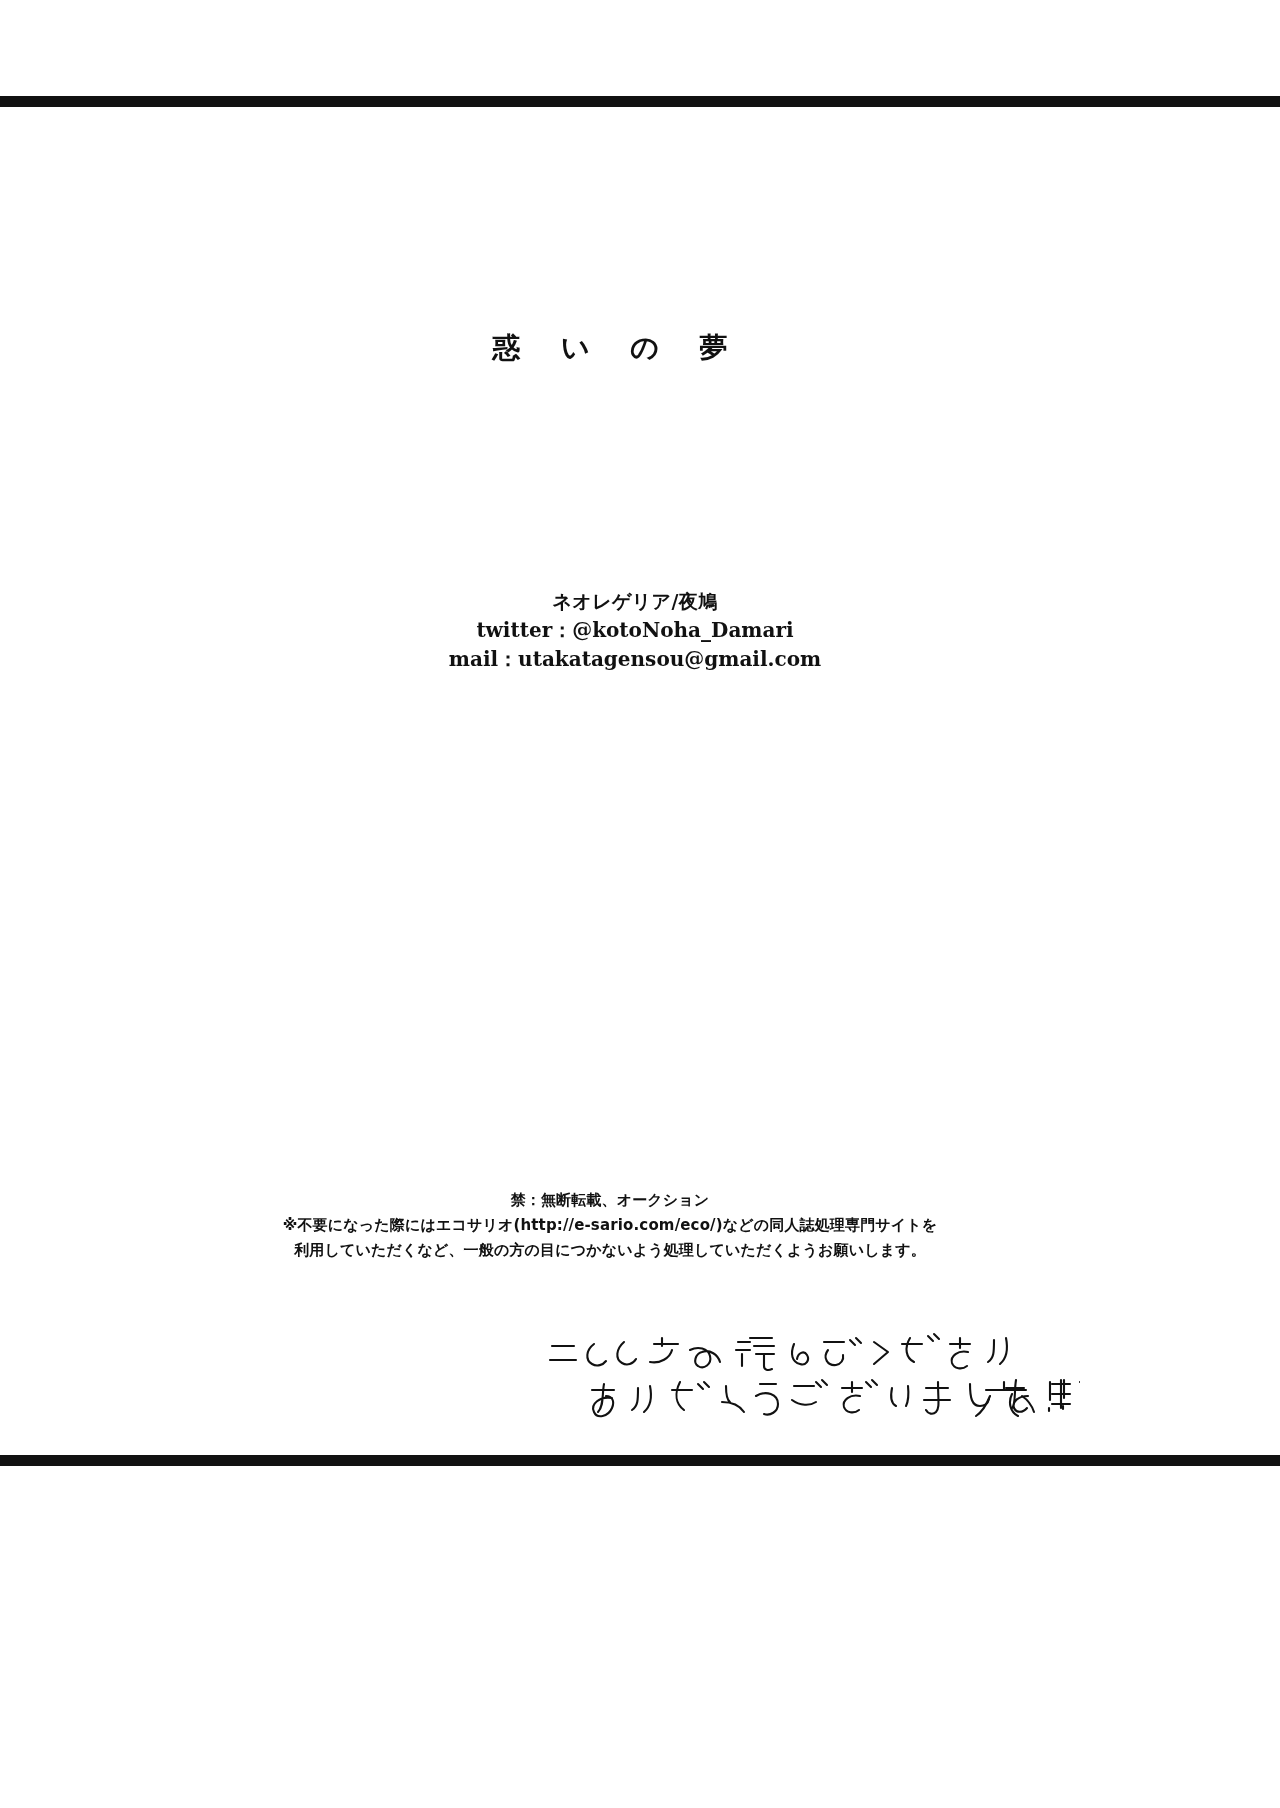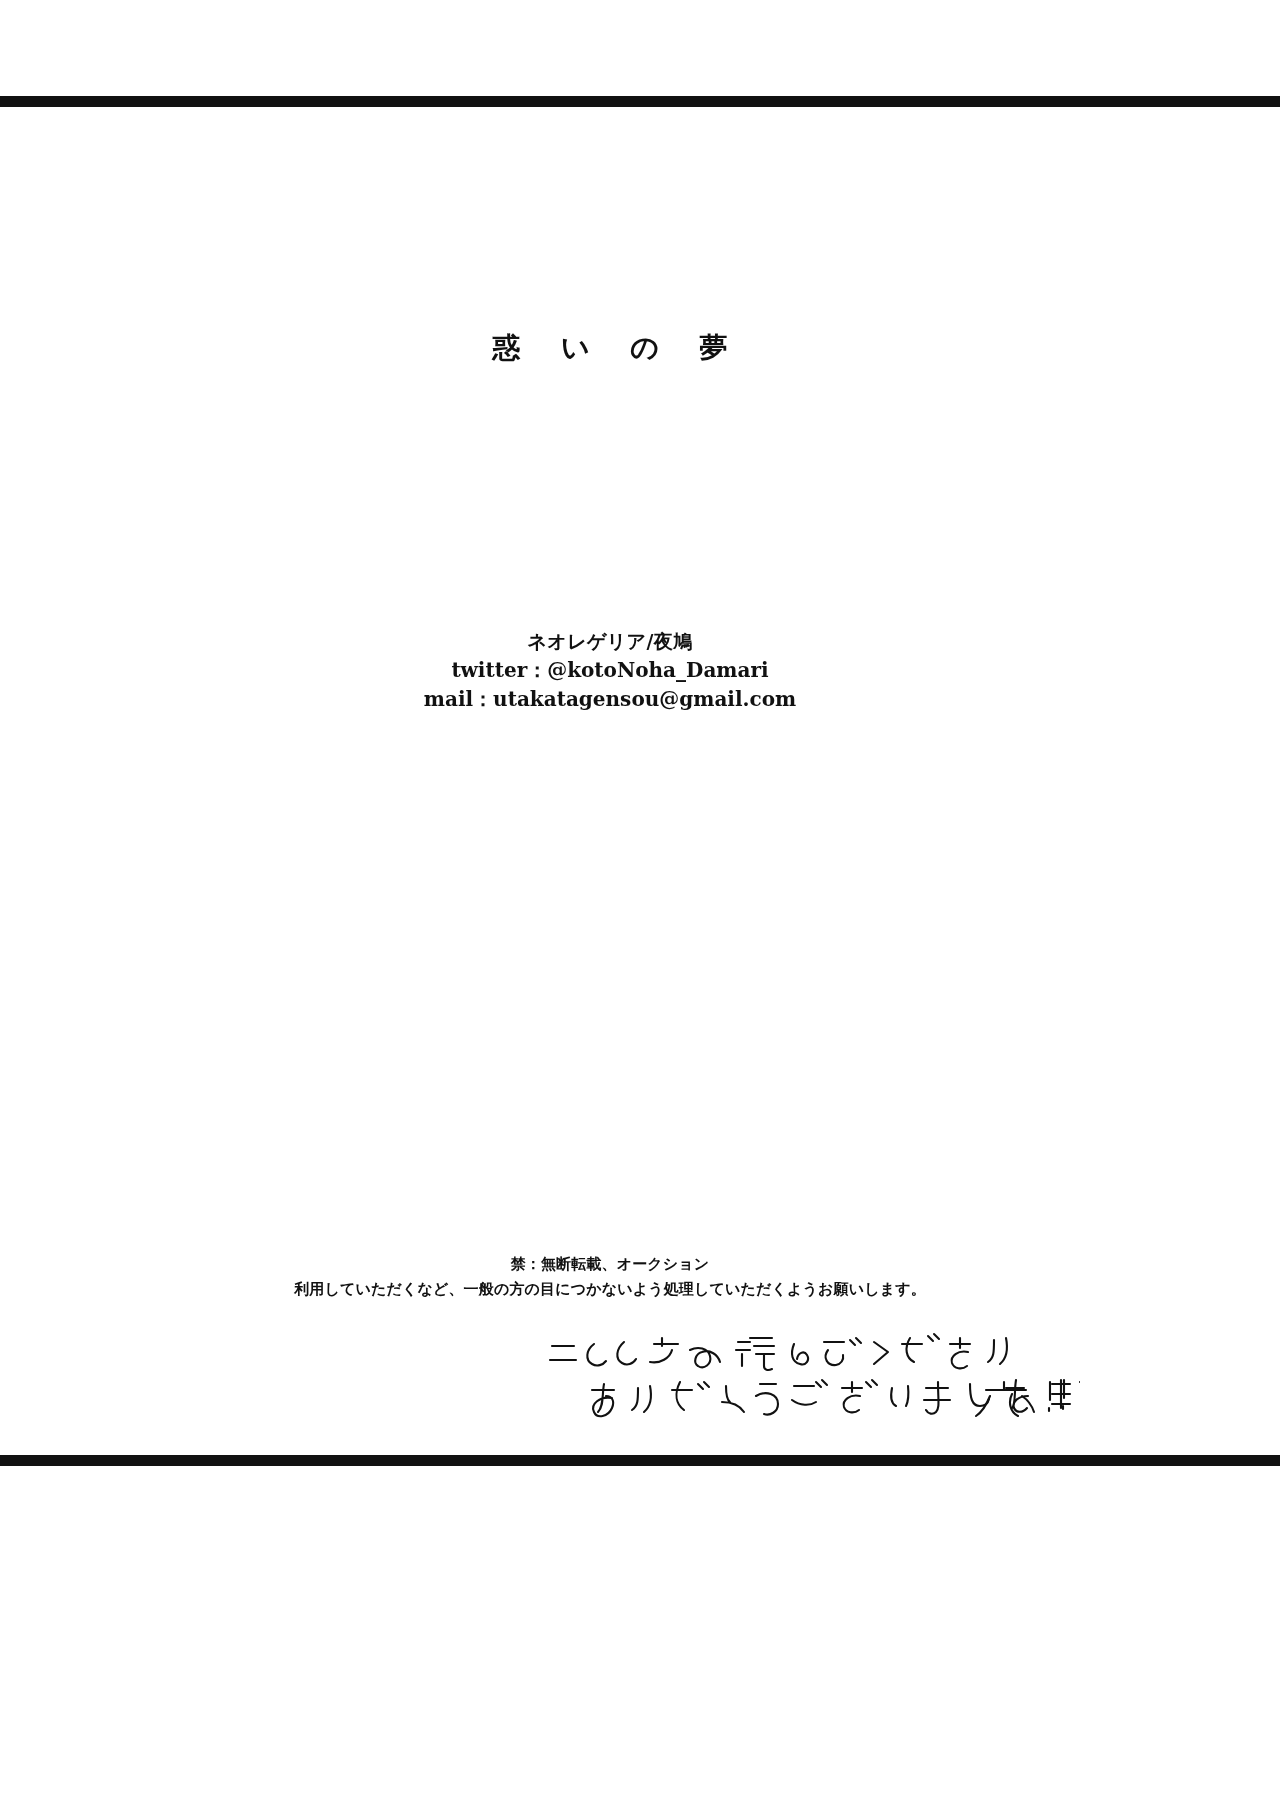--- a/index.html
+++ b/index.html
@@ -63,35 +63,35 @@
 
   .pub-block { top: 516px; }
   .pub-line {
     font-family: "DejaVu Sans", "Liberation Sans", sans-serif;
     font-size: 19px;
     font-weight: 700;
     line-height: 1.45;
     margin: 0;
   }
 
-  .contact-block { top: 628px; }
+  .contact-block { top: 588px; padding-left: 25px; }
   .contact-line {
     font-family: "DejaVu Serif", "Liberation Serif", serif;
     font-size: 20px;
     font-weight: 700;
     line-height: 1.45;
     margin: 0;
   }
   .contact-line.circle {
     font-family: "DejaVu Sans", "Liberation Sans", sans-serif;
     font-size: 19px;
     letter-spacing: 0.02em;
   }
 
-  .notice-block { top: 1252px; }
+  .notice-block { top: 1188px; }
   .notice-line {
     font-family: "DejaVu Sans", "Liberation Sans", sans-serif;
     font-size: 15px;
     font-weight: 700;
     line-height: 1.66;
     margin: 0;
     letter-spacing: 0.01em;
   }
 
   
@@ -119,20 +119,21 @@
   </div>
 
   <div class="colophon contact-block">
     <p class="contact-line circle">ネオレゲリア/夜鳩</p>
     <p class="contact-line">twitter：@kotoNoha_Damari</p>
     <p class="contact-line">mail：utakatagensou@gmail.com</p>
   </div>
 
   <div class="colophon notice-block">
     <p class="notice-line">禁：無断転載、オークション</p>
+    <p class="notice-line">※不要になった際にはエコサリオ(http://e-sario.com/eco/)などの同人誌処理専門サイトを</p>
     <p class="notice-line">利用していただくなど、一般の方の目につかないよう処理していただくようお願いします。</p>
   </div>
 
   <div class="handwriting">
     <svg width="560" height="130" viewBox="0 0 560 130" fill="none" stroke="#111111" stroke-width="2.1" stroke-linecap="round" stroke-linejoin="round" aria-hidden="true">
 
       <g transform="translate(30,10)">
         <path d="M2 6 h22 M0 20 h26"></path>
         <path d="M44 4 c-8 6 -9 16 -2 20 c5 3 11 1 14 -3"></path>
         <path d="M74 2 c-8 7 -9 17 -2 21 c5 3 11 1 14 -4"></path>

